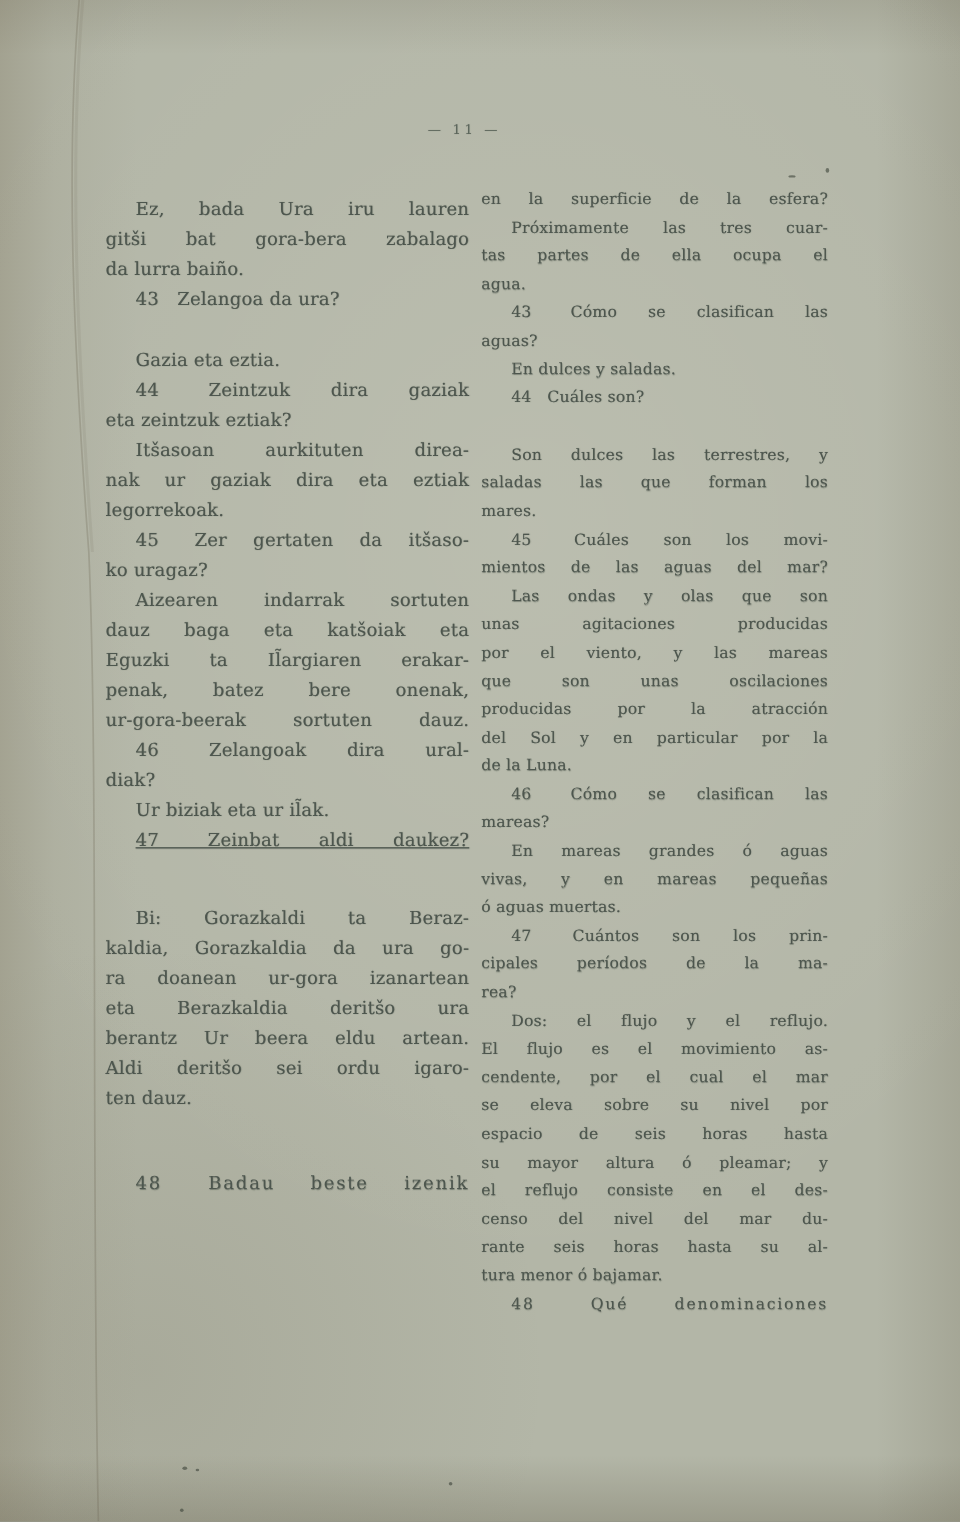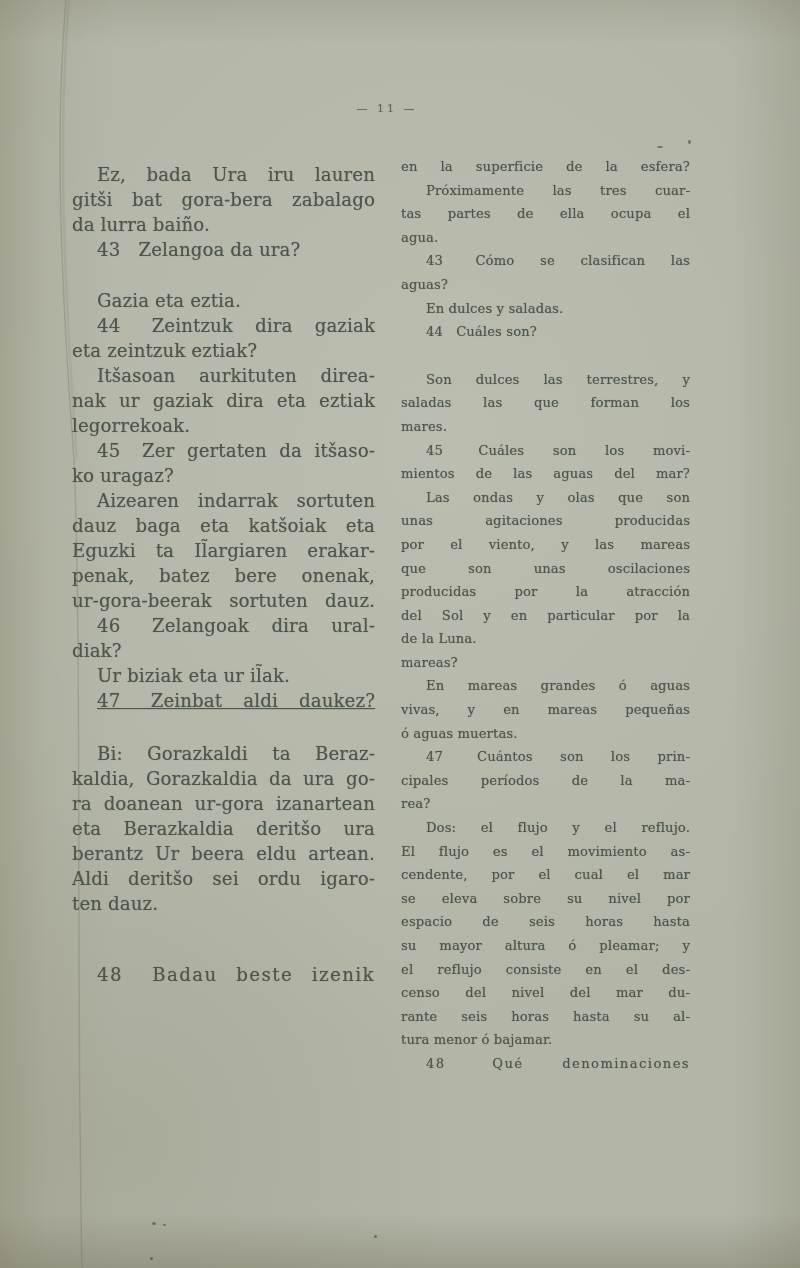--- a/index.html
+++ b/index.html
@@ -19,21 +19,21 @@
   .pagenum{
     position:absolute;left:332px;top:102px;width:110px;
     text-align:center;font-size:11px;letter-spacing:3px;
     color:#5d665c;text-shadow:0 0 0.8px rgba(93,102,92,0.6);
   }
   .col{
     position:absolute;color:#4d564e;
     text-shadow:0.3px 0.3px 0.8px rgba(70,79,70,0.55);
     letter-spacing:0.2px;
   }
-  .col.left{left:72px;top:162px;width:303px;font-size:18px;line-height:25px;}
+  .col.left{left:88px;top:162px;width:303px;font-size:15px;line-height:25px;}
   .col.right{left:401px;top:155px;width:289px;font-size:13px;line-height:23.6px;}
   .line{min-height:1em;}
   .line.j{text-align:justify;text-align-last:justify;}
   .line.l{text-align:left;}
   .line.i{padding-left:25px;}
   .line.sp{letter-spacing:1.5px;}
   .crease{position:absolute;left:0;top:0;pointer-events:none;}
   .speck{position:absolute;background:rgba(60,66,56,0.6);border-radius:50%;}
 </style>
 </head>
@@ -63,21 +63,21 @@
       <div class="line l">ko uragaz?</div>
       <div class="line j i">Aizearen indarrak sortuten</div>
       <div class="line j">dauz baga eta katšoiak eta</div>
       <div class="line j">Eguzki ta Il̃argiaren erakar-</div>
       <div class="line j">penak, batez bere onenak,</div>
       <div class="line j">ur-gora-beerak sortuten dauz.</div>
       <div class="line j i" style="">46  Zelangoak dira ural-</div>
       <div class="line l">diak?</div>
       <div class="line l i">Ur biziak eta ur il̃ak.</div>
       <div class="line j i" style=" text-decoration: underline;">47  Zeinbat aldi daukez?</div>
-      <div class="line j i" style="margin-top: 28px;">Bi: Gorazkaldi ta Beraz-</div>
+      <div class="line j i" style="margin-top: 40px;">Bi: Gorazkaldi ta Beraz-</div>
       <div class="line j">kaldia, Gorazkaldia da ura go-</div>
       <div class="line j">ra doanean ur-gora izanartean</div>
       <div class="line j">eta Berazkaldia deritšo ura</div>
       <div class="line j">berantz Ur beera eldu artean.</div>
       <div class="line j">Aldi deritšo sei ordu igaro-</div>
       <div class="line l">ten dauz.</div>
       <div class="line j i sp" style="margin-top: 46px;">48  Badau beste izenik</div>
     </div>
 
   <div class="col right">
@@ -94,20 +94,21 @@
       <div class="line l">mares.</div>
       <div class="line j i">45  Cuáles son los movi-</div>
       <div class="line j">mientos de las aguas del mar?</div>
       <div class="line j i">Las ondas y olas que son</div>
       <div class="line j">unas agitaciones producidas</div>
       <div class="line j">por el viento, y las mareas</div>
       <div class="line j">que son unas oscilaciones</div>
       <div class="line j">producidas por la atracción</div>
       <div class="line j">del Sol y en particular por la</div>
       <div class="line l">de la Luna.</div>
+      <div class="line j i">46  Cómo se clasifican las</div>
       <div class="line l">mareas?</div>
       <div class="line j i">En mareas grandes ó aguas</div>
       <div class="line j">vivas, y en mareas pequeñas</div>
       <div class="line l">ó aguas muertas.</div>
       <div class="line j i">47  Cuántos son los prin-</div>
       <div class="line j">cipales períodos de la ma-</div>
       <div class="line l">rea?</div>
       <div class="line j i">Dos: el flujo y el reflujo.</div>
       <div class="line j">El flujo es el movimiento as-</div>
       <div class="line j">cendente, por el cual el mar</div>

